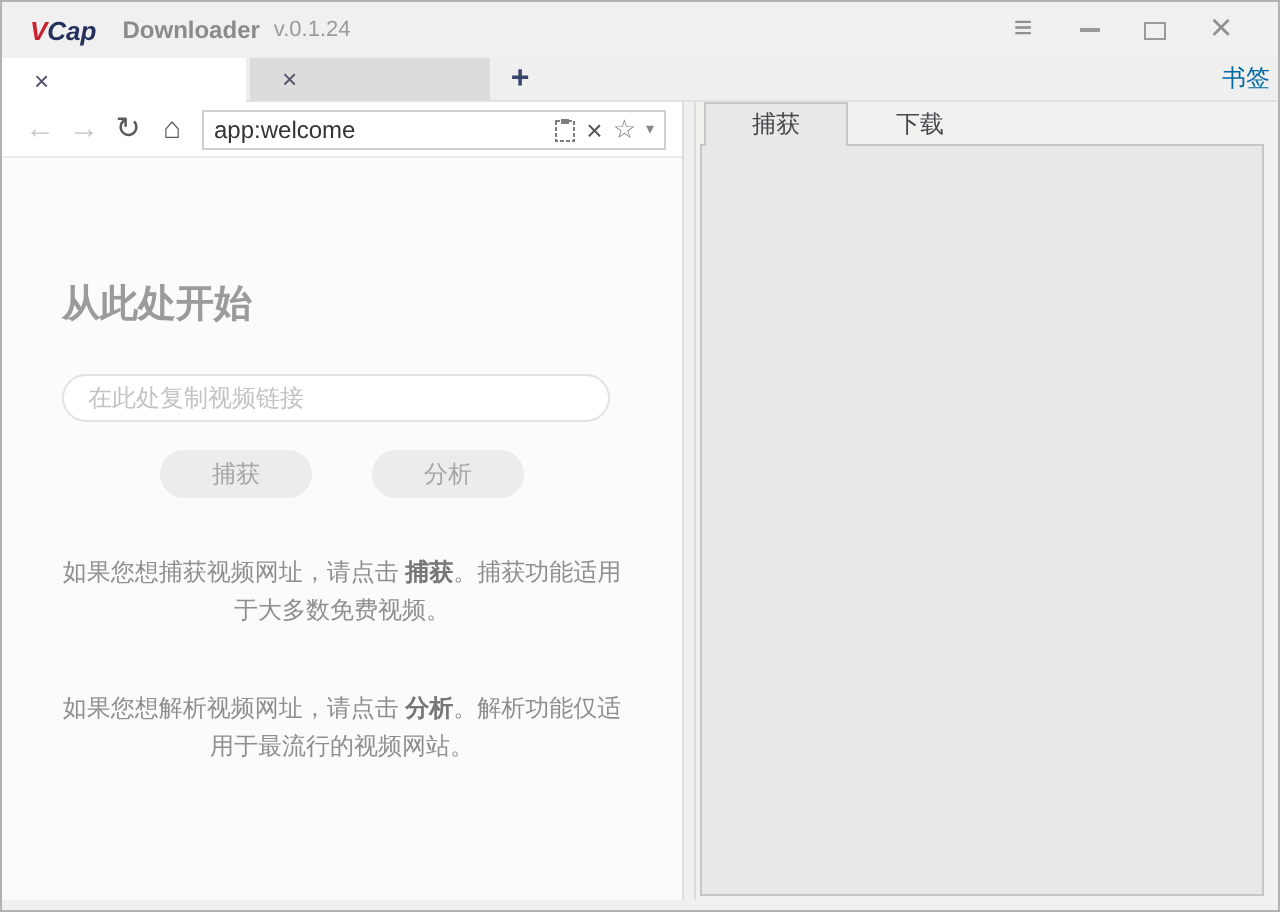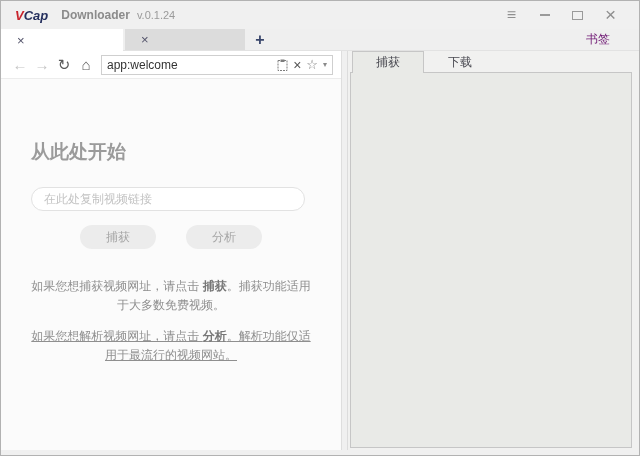--- a/index.html
+++ b/index.html
@@ -29,22 +29,22 @@
     background:#efefef; border-bottom:1px solid #e2e2e2; }
   .tab{ display:flex; align-items:center; font-size:12px; color:#4a4a55;
     padding:0 8px 0 10px; cursor:pointer; }
   .tab .tab-label{ flex:1; }
   .tab-close{ font-size:13px; color:#53536a; margin-left:6px; cursor:pointer; line-height:1; }
   .tab.active{ width:122px; background:#ffffff; margin-bottom:-1px; }
   .tab.inactive{ width:120px; background:#dcdcdc; margin-left:2px; }
   .newtab{ width:30px; display:flex; align-items:center; justify-content:center;
     color:#39466b; font-size:16px; font-weight:700; cursor:pointer; }
   .tab-spacer{ flex:1; }
-  .bookmarks{ display:flex; align-items:center; padding-right:29px;
-    font-size:12px; color:#701a75; cursor:pointer; }
+  .bookmarks{ display:flex; align-items:center; padding-right:4px;
+    font-size:12px; color:#0369a1; cursor:pointer; }
   
   .appbody{ flex:1; display:flex; min-height:0; }
   .left-pane{ width:341px; flex:0 0 341px; background:#fbfbfb;
     display:flex; flex-direction:column; border-right:1px solid #dedede; }
   .splitter{ width:6px; flex:0 0 6px; background:#f0f0f0;
     border-right:1px solid #dcdcdc; cursor:col-resize; }
   .right-pane{ flex:1; background:#f1f1f0; display:flex; flex-direction:column;
     padding:0 7px 2px 2px; }
   
   .navbar{ height:28px; flex:0 0 28px; background:#ffffff;
@@ -71,21 +71,21 @@
     border-radius:12px; padding:0 12px; font-size:12px; color:#555;
     outline:none; background:#fff; display:block;
     font-family:"Liberation Sans",sans-serif; }
   .link-input::placeholder{ color:#c3c3c3; }
   .btn-row{ display:flex; justify-content:center; gap:30px; margin-top:14px; }
   .pill-btn{ width:76px; height:24px; border:none; border-radius:12px;
     background:#ececec; color:#a5a5a5; font-size:12px; cursor:pointer;
     font-family:"Liberation Sans",sans-serif; }
   .help-para{ margin-top:28px; font-size:12px; color:#8f8f8f; line-height:19px;
     text-align:center; width:280px; }
-  .help-para + .help-para{ margin-top:12px;text-decoration:underline; }
+  .help-para + .help-para{ margin-top:30px; }
   .help-para b{ color:#777; }
   
   .rp-tabs{ height:22px; flex:0 0 22px; display:flex; align-items:stretch; }
   .rp-tab{ width:72px; display:flex; align-items:center; justify-content:center;
     font-size:12px; color:#47474f; cursor:pointer; }
   .rp-tab.active{ background:#e9eae7; border:1px solid #c6c6c6;
     border-bottom:none; margin-left:2px; position:relative; z-index:2; }
   .rp-tab.inactive{ background:transparent; }
   .rp-content{ flex:1; background:#e9eae7; border:1px solid #c6c6c6;
     margin-top:-1px; }

